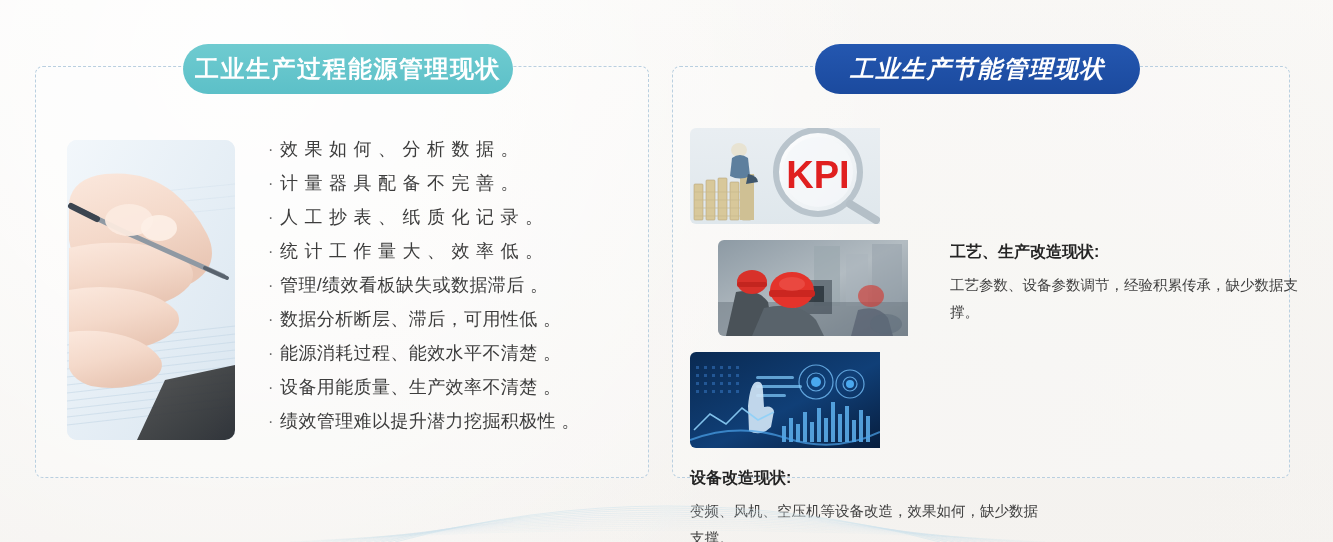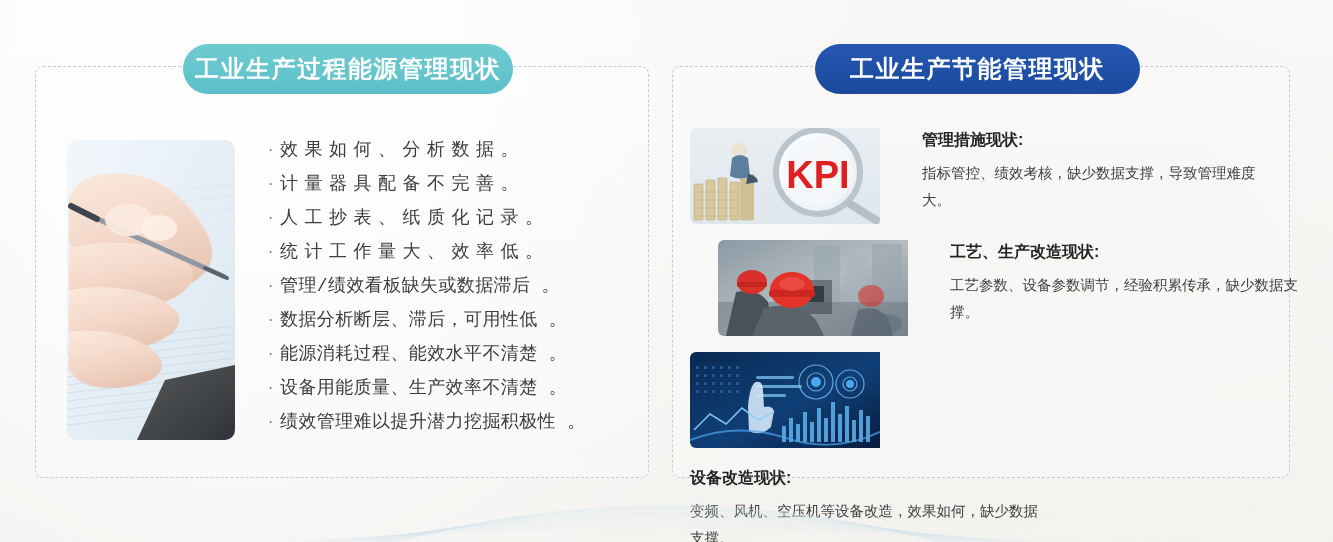--- a/index.html
+++ b/index.html
@@ -57,20 +57,21 @@
     letter-spacing: 1.5px;
     white-space: nowrap;
   }
   #pill-left {
     left: 183px; top: 44px; width: 330px;
     background: linear-gradient(180deg, #6fcbd0 0%, #5cc0c8 100%);
   }
   #pill-right {
     left: 815px; top: 44px; width: 325px;
     background: linear-gradient(180deg, #2457b0 0%, #1b4a9e 100%);
+    font-style: italic;
   }
 
   
   #photo-writing {
     position: absolute;
     left: 67px; top: 140px;
     width: 168px; height: 300px;
     border-radius: 10px;
     overflow: hidden;
     background: linear-gradient(160deg, #eef4f9 0%, #dfe9f2 45%, #e8eff5 100%);
@@ -90,21 +91,21 @@
     font-size: 18px;
     white-space: nowrap;
   }
   .bullet-dot {
     width: 12px;
     color: #6b6b6b;
     font-size: 16px;
     flex: none;
   }
   .bullet-text-wide   { letter-spacing: 6.5px; }
-  .bullet-text-narrow { letter-spacing: 0.4px; font-family: Liberation Mono, monospace; }
+  .bullet-text-narrow { letter-spacing: 0.4px; }
 
   
   .rblock {
     position: absolute;
     left: 690px;
     width: 585px;
     display: flex;
     gap: 18px;
   }
   #rblock-0 { top: 128px; }
@@ -276,24 +277,20 @@
           <line x1="4" y1="72" x2="61" y2="72"></line>
         <line x1="4" y1="80" x2="61" y2="80"></line>
           <line x1="4" y1="88" x2="61" y2="88"></line>
       </g>
       <rect x="50" y="46" width="14" height="46" fill="#cfc094"></rect>
       <ellipse cx="49" cy="22" rx="8" ry="7" fill="#e8e3d2"></ellipse>
       <path d="M42 30 q8 -6 16 0 l2 18 q-10 5 -20 0 z" fill="#5d7f9e"></path>
       <path d="M58 46 q10 2 10 8 l-12 2 z" fill="#3f566c"></path>
     </svg>
   </div>
-  <div class="rtext">
-    <div class="rtitle">管理措施现状:</div>
-    <div class="rbody">指标管控、绩效考核，缺少数据支撑，导致管理难度大。</div>
-  </div>
 </div>
 
 <div id="rblock-1" class="rblock">
   <div class="rthumb">
     <svg width="190" height="96" viewBox="0 0 190 96">
       <defs>
         <linearGradient id="facG" x1="0" y1="0" x2="1" y2="1">
           <stop offset="0%" stop-color="#8d9aa4"></stop>
           <stop offset="50%" stop-color="#b3bcc2"></stop>
           <stop offset="100%" stop-color="#7f8c96"></stop>

